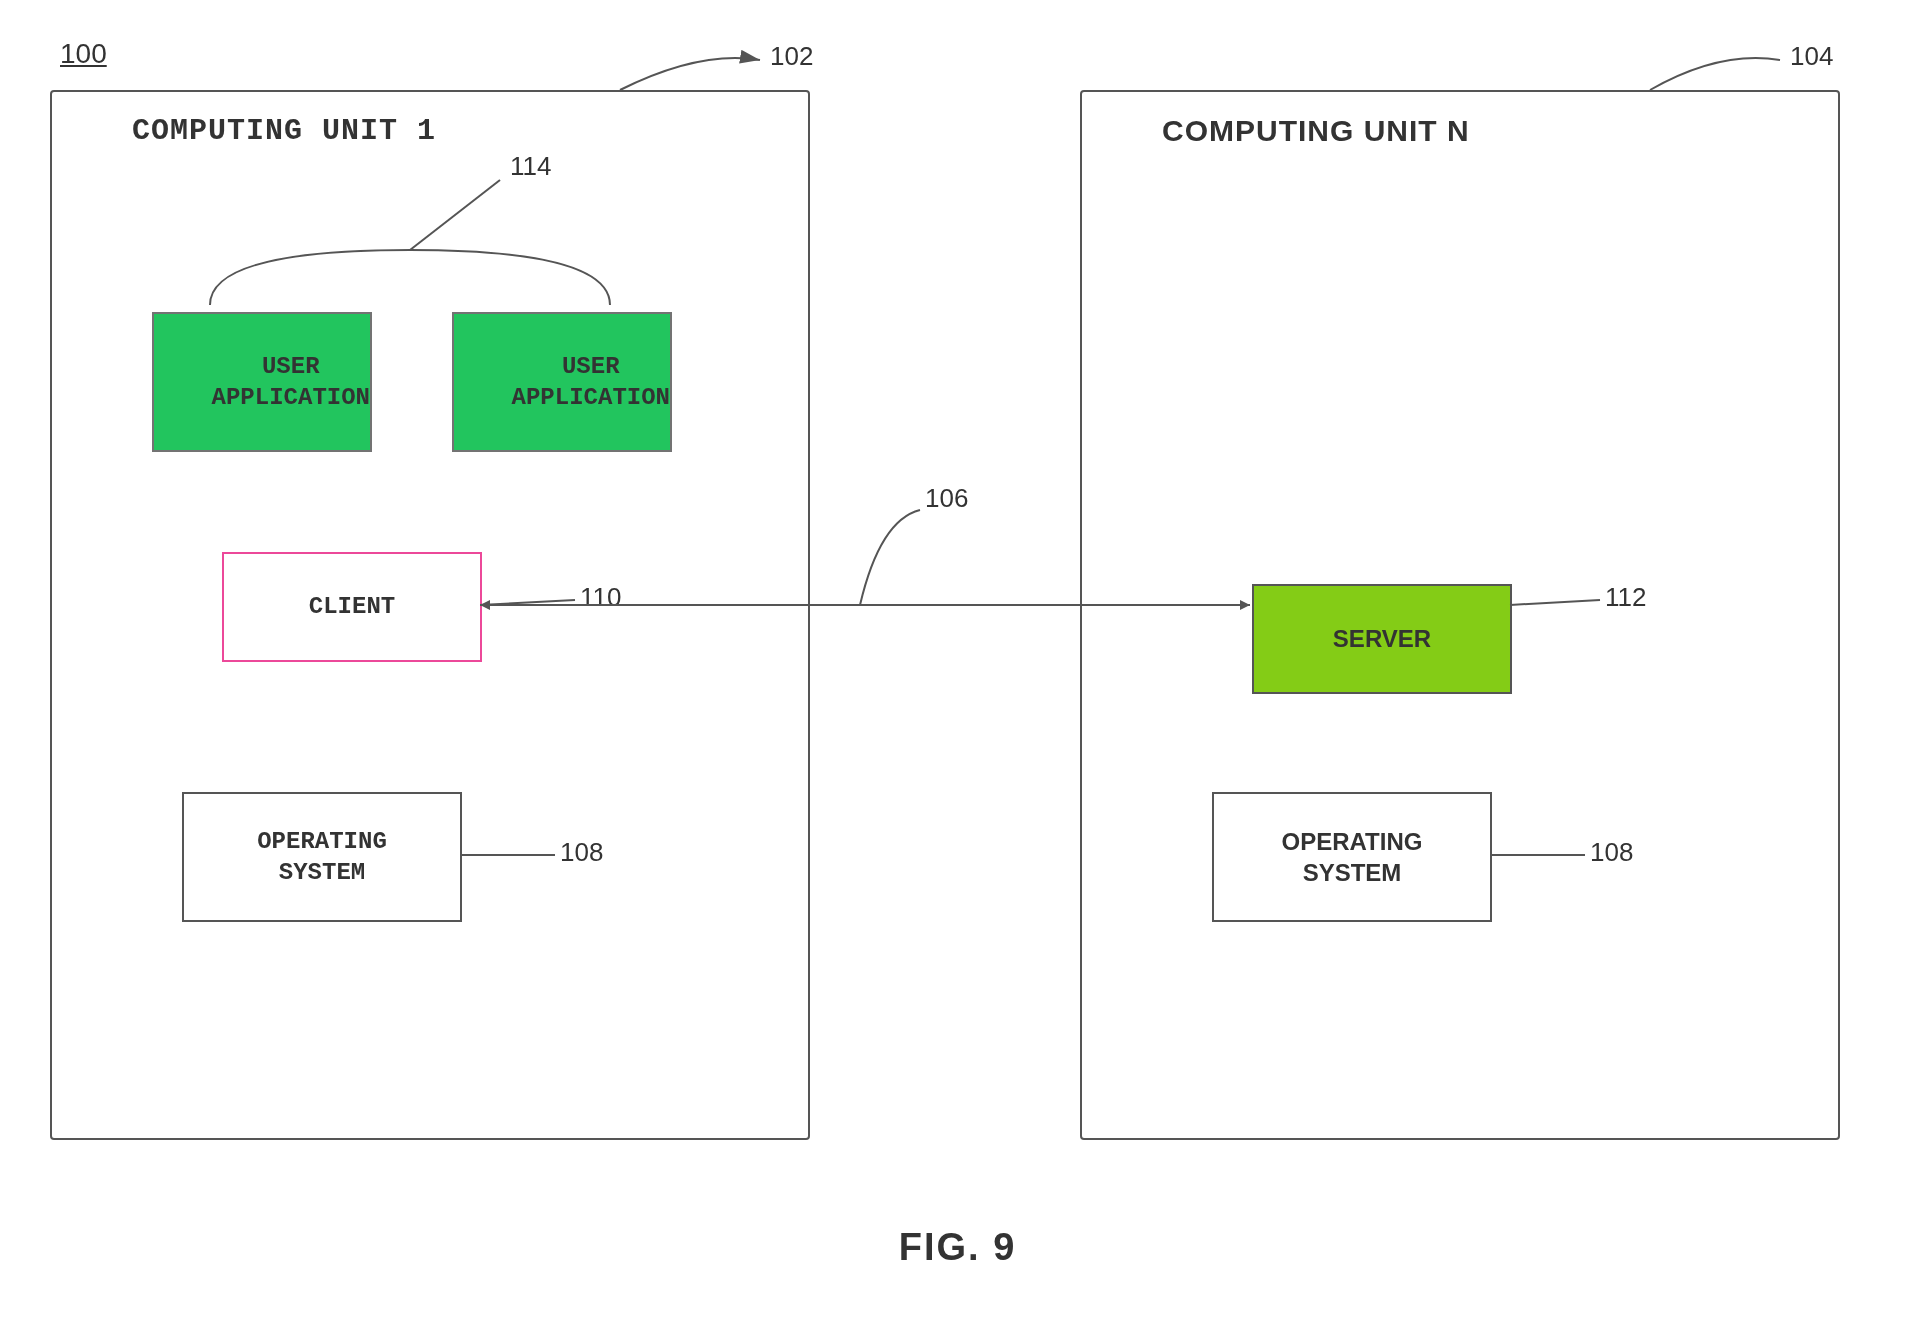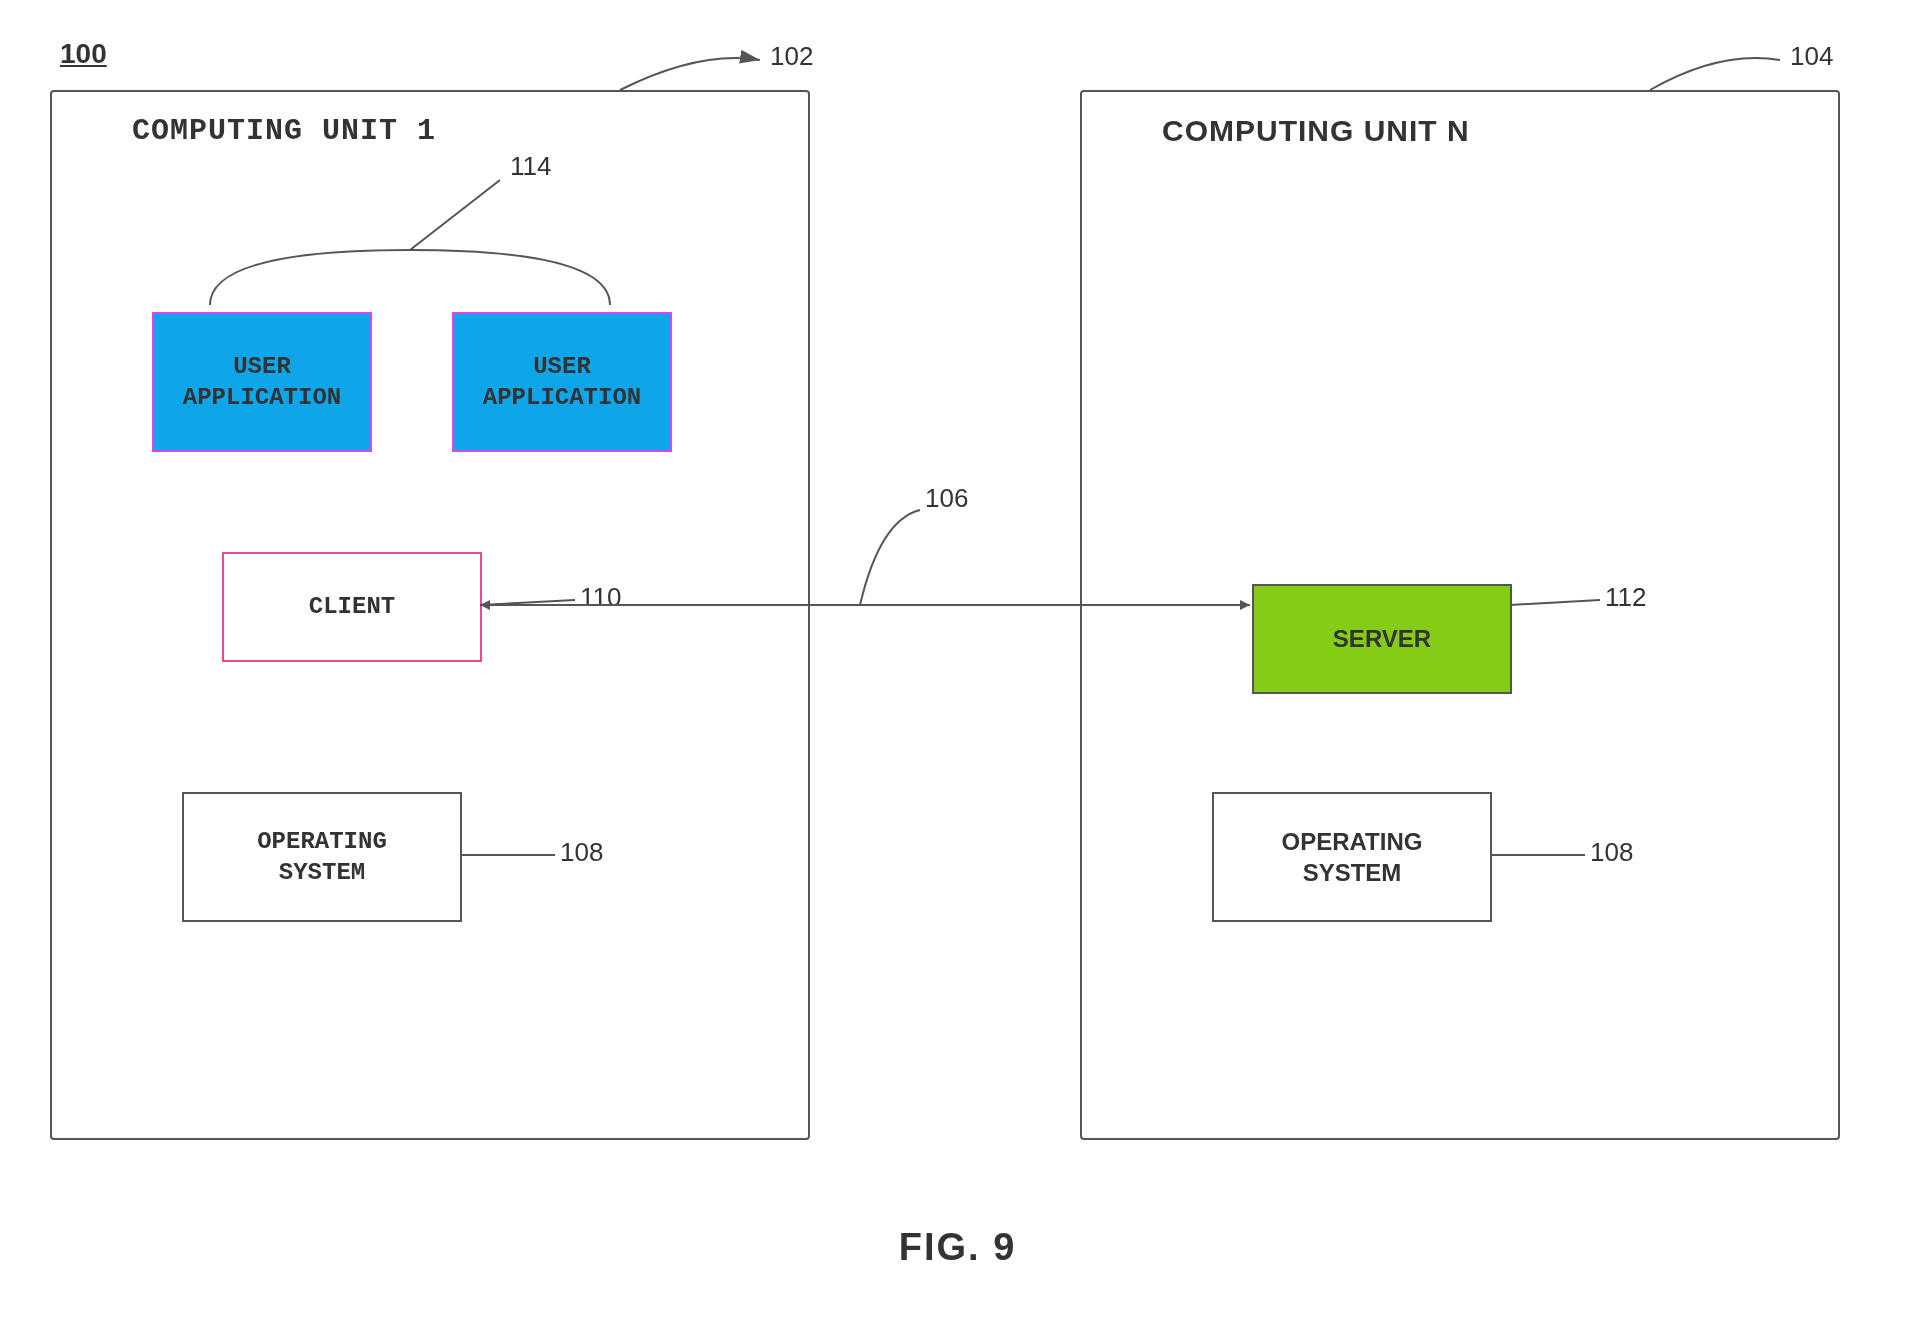--- a/index.html
+++ b/index.html
@@ -20,21 +20,21 @@
       width: 1915px;
       height: 1329px;
     }
 
     
     .label-100 {
       position: absolute;
       top: 38px;
       left: 60px;
       font-size: 28px;
-      font-weight: bold;
+      font-weight: normal;
       color: #333;
       text-decoration: underline;
     }
 
     
     .unit1-box {
       position: absolute;
       top: 90px;
       left: 50px;
       width: 760px;
@@ -73,25 +73,25 @@
       left: 80px;
       font-size: 30px;
       font-weight: bold;
       color: #333;
       letter-spacing: 1px;
     }
 
     
     .user-app-box {
       position: absolute;
-      border: 2px solid #d946ef;
-      background: #0ea5e9;
-      display: flex;
-      align-items: center;
-      justify-content: center;
+      border: 2px solid #737373;
+      background: #22c55e;
+      display: flex;
+      align-items: center;
+      justify-content: flex-end;
       text-align: center;
     }
 
     .user-app-1 {
       top: 220px;
       left: 100px;
       width: 220px;
       height: 140px;
     }
 

